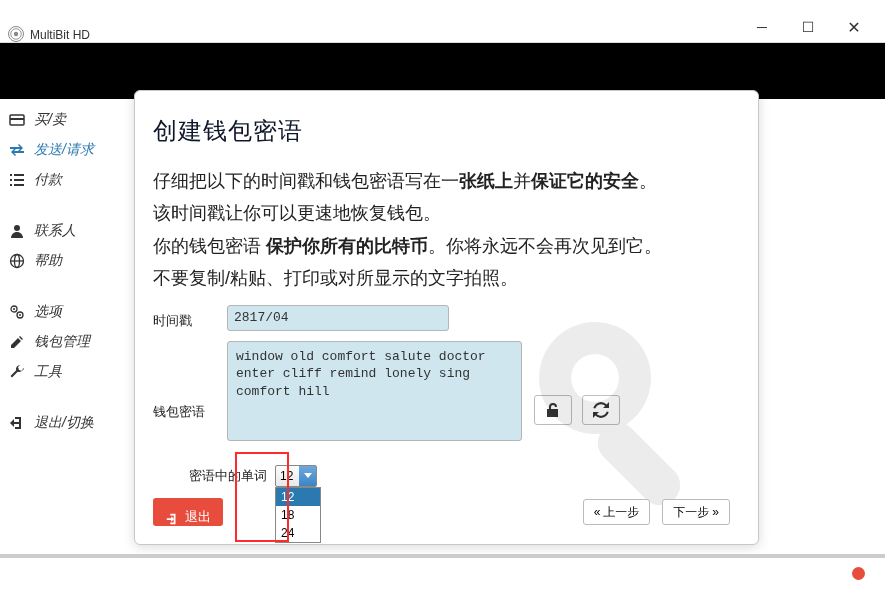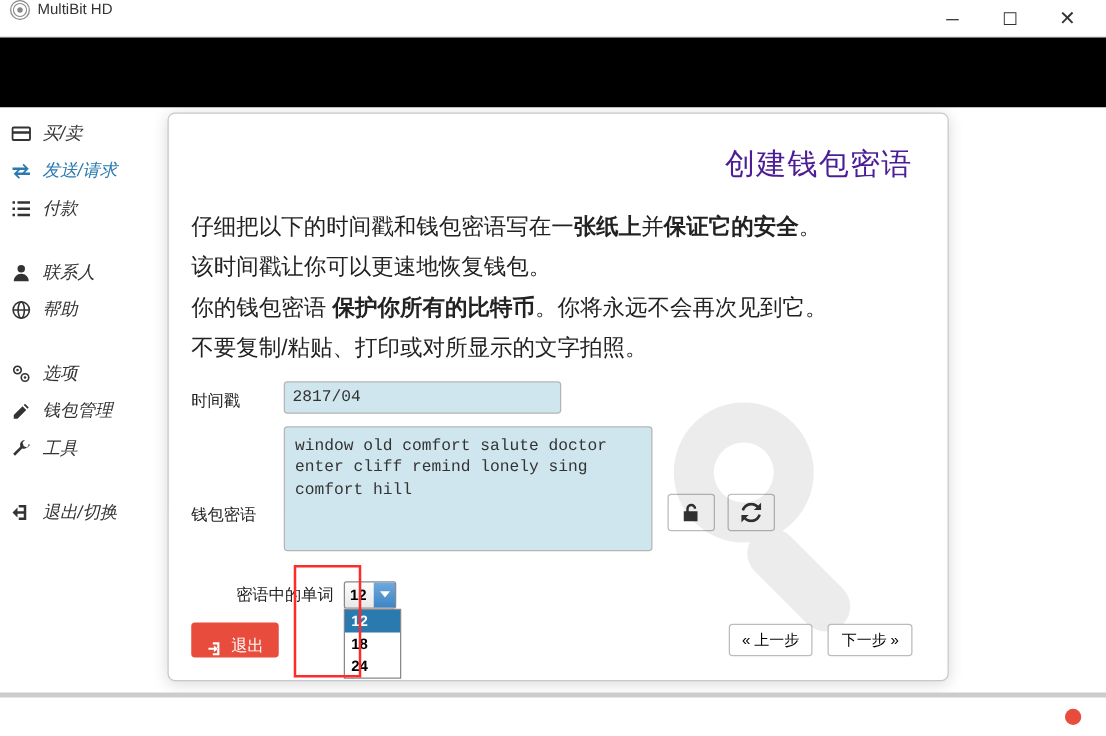--- a/index.html
+++ b/index.html
@@ -1,19 +1,19 @@
 <!DOCTYPE html>
 <html><head>
 <meta charset="utf-8">
 <style>
 * { margin: 0; padding: 0; box-sizing: border-box; }
 body { font-family: "Microsoft YaHei", Arial, sans-serif; font-size: 13px; background: #fff; width: 885px; height: 589px; overflow: hidden; position: relative; }
 
 
-.titlebar { height: 30px; display: flex; align-items: flex-start; padding: 0 8px; border-bottom: 1px solid #ddd; }
+.titlebar { height: 43px; display: flex; align-items: flex-end; padding: 0 8px; border-bottom: 1px solid #ddd; }
 .titlebar .app-icon { width: 16px; height: 16px; border: 1px solid #888; border-radius: 50%; display: flex; align-items: center; justify-content: center; font-size: 10px; color: #666; margin-right: 6px; }
 .titlebar .title { font-size: 12px; color: #333; }
 .titlebar .spacer { flex: 1; }
 .titlebar .winbtn { width: 46px; height: 30px; display: flex; align-items: center; justify-content: center; font-size: 14px; color: #333; }
 .winbtn.close { font-size: 16px; }
 
 
 .banner { height: 56px; background: #000; }
 
 
@@ -33,21 +33,21 @@
 .dialog {
   position: absolute;
   left: 134px; top: 90px;
   width: 625px; height: 455px;
   background: #fff;
   border: 1px solid #c8c8c8;
   border-radius: 6px;
   box-shadow: 0 2px 12px rgba(0,0,0,0.15);
   padding: 24px 28px 18px 18px;
 }
-.dialog h1 { text-align: right; font-size: 24px; font-weight: 400; color: #4c1d95; margin-bottom: 18px; letter-spacing: 1px; }
+.dialog h1 { text-align: left; font-size: 24px; font-weight: 400; color: #0f172a; margin-bottom: 18px; letter-spacing: 1px; }
 .instructions p { font-size: 18px; line-height: 1.8; color: #222; }
 .instructions b { font-weight: 700; }
 
 .form-row { display: flex; align-items: center; margin-top: 10px; gap: 12px; }
 .form-row .lbl { width: 62px; padding-top: 6px; font-size: 13px; color: #222; flex-shrink: 0; }
 .ts-input {
   width: 222px; height: 26px;
   background: #d0e6ee;
   border: 1px solid #b5b5b5;
   border-radius: 3px;
@@ -88,21 +88,20 @@
   opacity: 0.07;
   pointer-events: none;
 }
 
 
 .wc-row { display: flex; align-items: center; margin-top: 24px; gap: 4px; position: relative; }
 .wc-row .lbl2 { font-size: 13px; color: #222; width: 82px; margin-left: 36px; }
 .select-box {
   position: relative;
   width: 42px;
-  font-weight: bold;
 }
 .select-btn {
   width: 42px; height: 22px;
   border: 1px solid #888;
   background: linear-gradient(#fdfdfd, #e8e8e8);
   border-radius: 2px;
   font-size: 12px;
   padding-left: 4px;
   display: flex; align-items: center;
   cursor: pointer;

